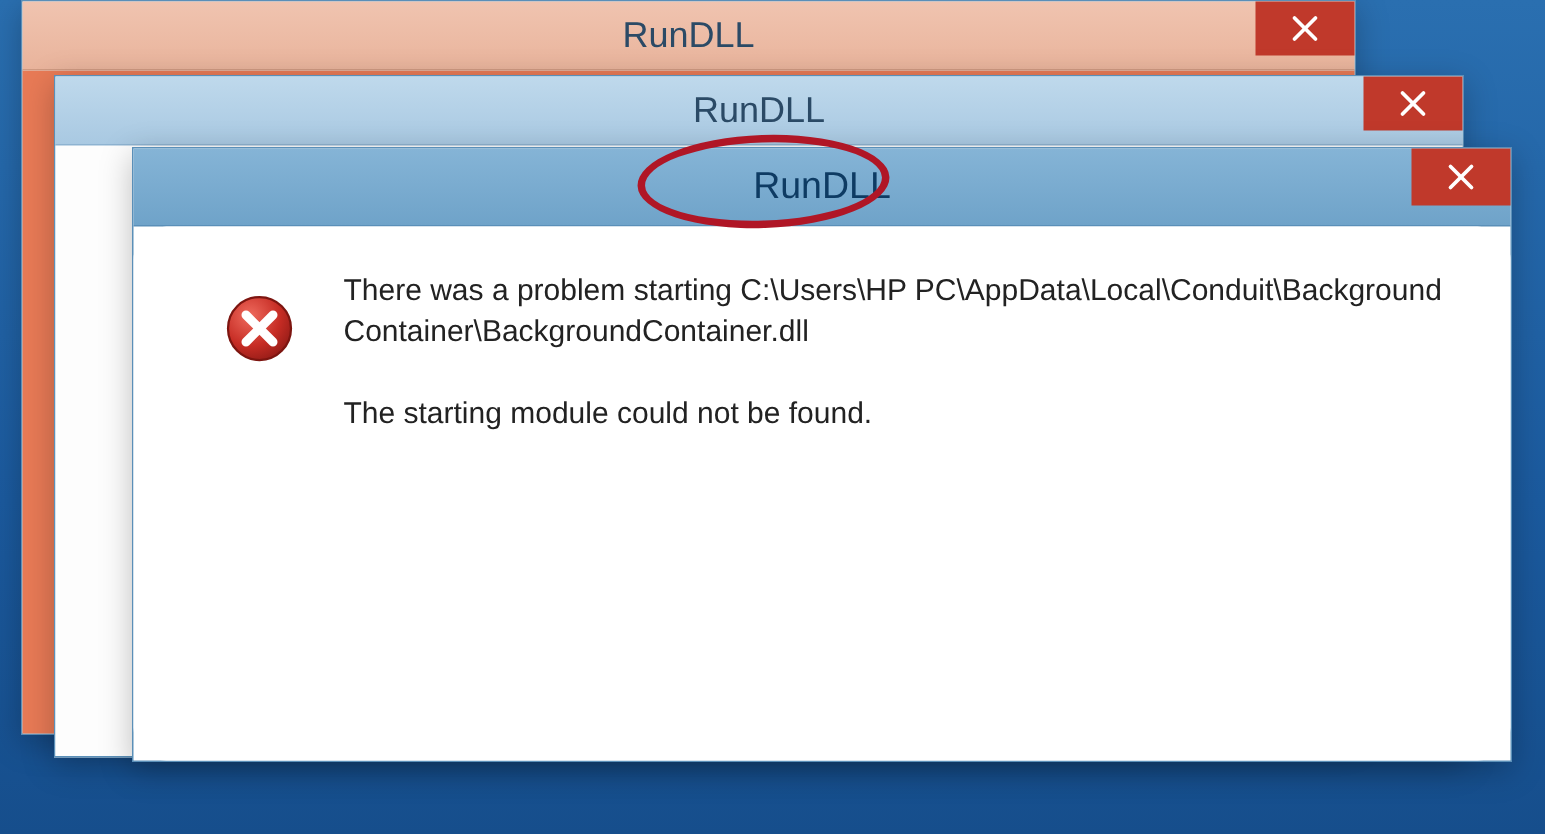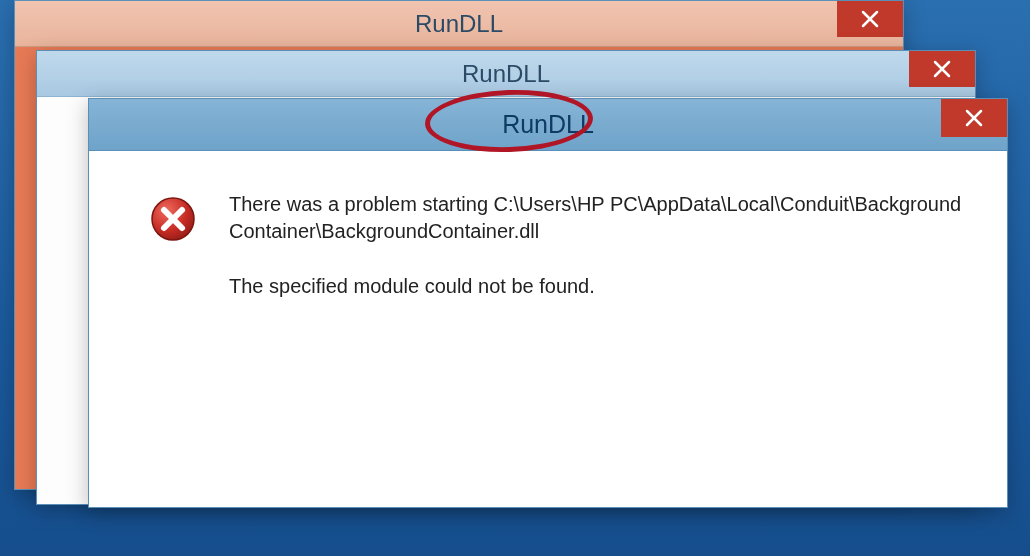--- a/index.html
+++ b/index.html
@@ -62,21 +62,21 @@
     background: linear-gradient(to bottom, #85b4d6, #6fa3c9);
     border-bottom: 1px solid #5a8fb8;
     color: #0e3b63;
     font-size: 25px;
   }
   .dlg3 .close-btn { background: #c0392b; height: 38px; }
   .dlg3 .body {
     background: #fff;
     height: calc(100% - 52px);
     position: relative;
-    padding: 40px 40px 20px 140px;
+    padding: 30px 40px 20px 140px;
     border-radius: 22px;
   }
   .err-icon {
     position: absolute;
     left: 60px;
     top: 44px;
   }
   .msg1 {
     font-size: 20px;
     color: #222;
@@ -174,19 +174,19 @@
               <stop offset="60%" stop-color="#c62c24"></stop>
               <stop offset="100%" stop-color="#8e1a16"></stop>
             </radialGradient>
           </defs>
           <circle cx="24" cy="24" r="21" fill="url(#rg)" stroke="#7d1510" stroke-width="1.5"></circle>
           <line x1="15" y1="15" x2="33" y2="33" stroke="#fff" stroke-width="6" stroke-linecap="round"></line>
           <line x1="33" y1="15" x2="15" y2="33" stroke="#fff" stroke-width="6" stroke-linecap="round"></line>
         </svg>
       </span>
       <div class="msg1">There was a problem starting C:\Users\HP PC\AppData\Local\Conduit\BackgroundContainer\BackgroundContainer.dll</div>
-      <div class="msg2">The specified module could not be found.</div>
+      <div class="msg2">The starting module could not be found.</div>
     </div>
   </div>
 
   <div class="annotation-circle"></div>
 
 </div>
 
 </body></html>

